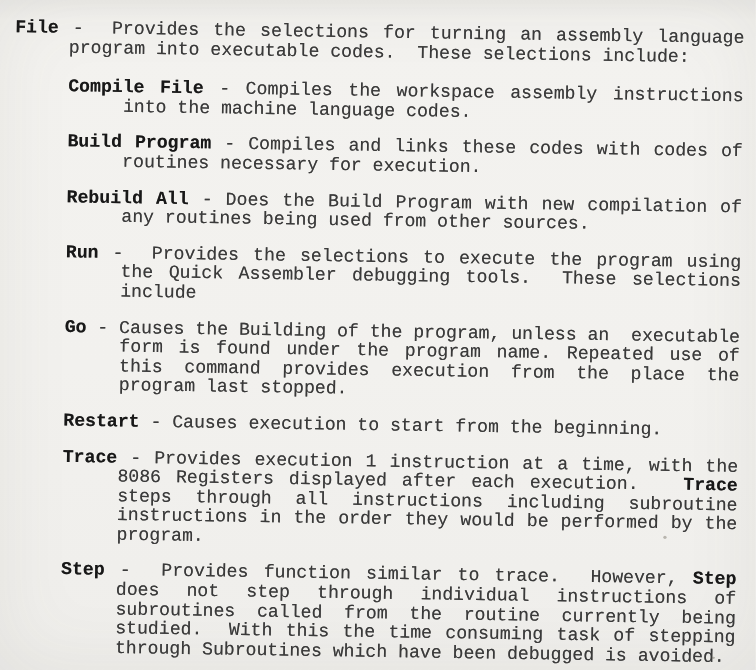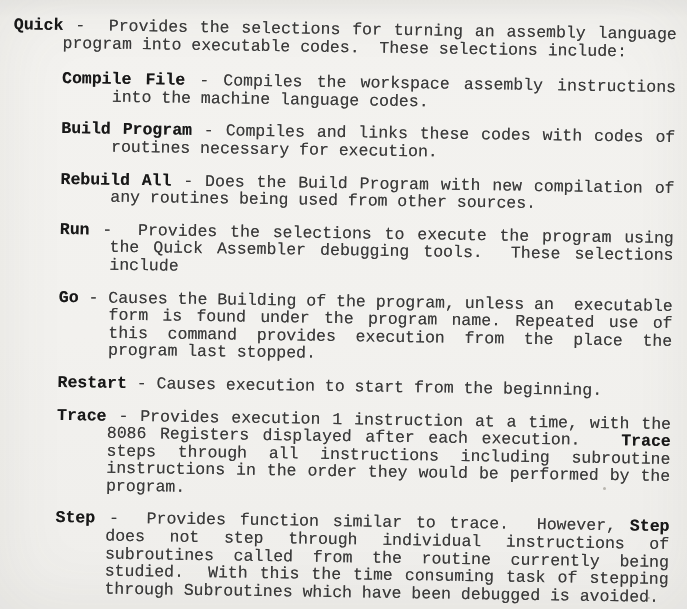--- a/index.html
+++ b/index.html
@@ -51,21 +51,21 @@
     border-radius: 50%;
     background: rgba(115, 110, 100, 0.45);
   }
 </style>
 </head>
 <body>
 
 <div class="page">
   <div class="content">
       <div class="para lvl1 gap-lg">
-        <div class="line first just"><span class="b">Quick</span><span class="r"> -&nbsp; Provides the selections for turning an assembly language</span></div>
+        <div class="line first just"><span class="b">File</span><span class="r"> -&nbsp; Provides the selections for turning an assembly language</span></div>
         <div class="line last"><span class="r">program into executable codes.&nbsp; These selections include:</span></div>
       </div>
       <div class="para lvl2">
         <div class="line first just"><span class="b">Compile File</span><span class="r"> - Compiles the workspace assembly instructions</span></div>
         <div class="line last"><span class="r">into the machine language codes.</span></div>
       </div>
       <div class="para lvl2">
         <div class="line first just"><span class="b">Build Program</span><span class="r"> - Compiles and links these codes with codes of</span></div>
         <div class="line last"><span class="r">routines necessary for execution.</span></div>
       </div>

